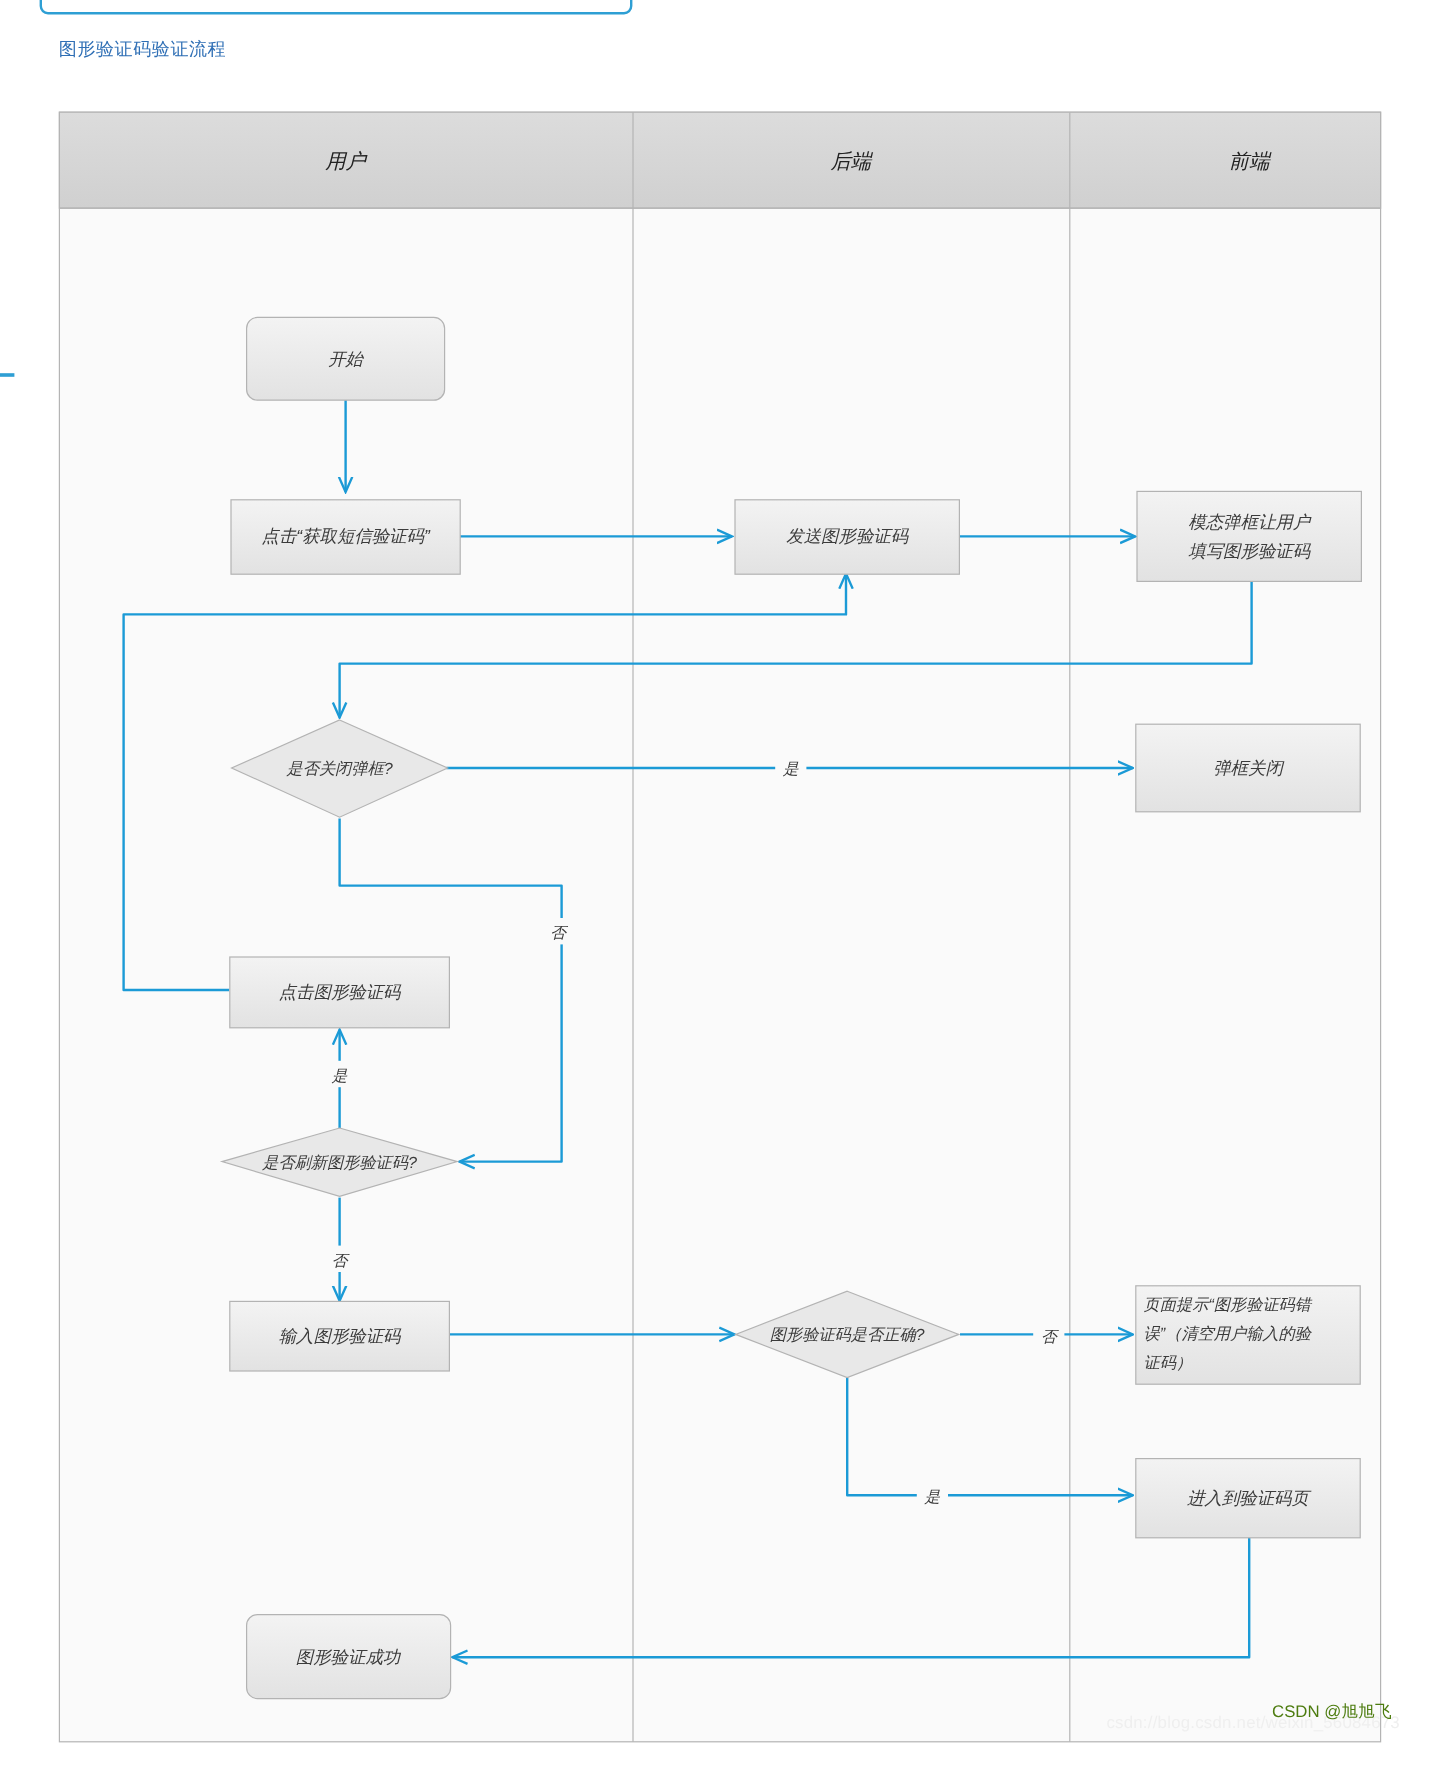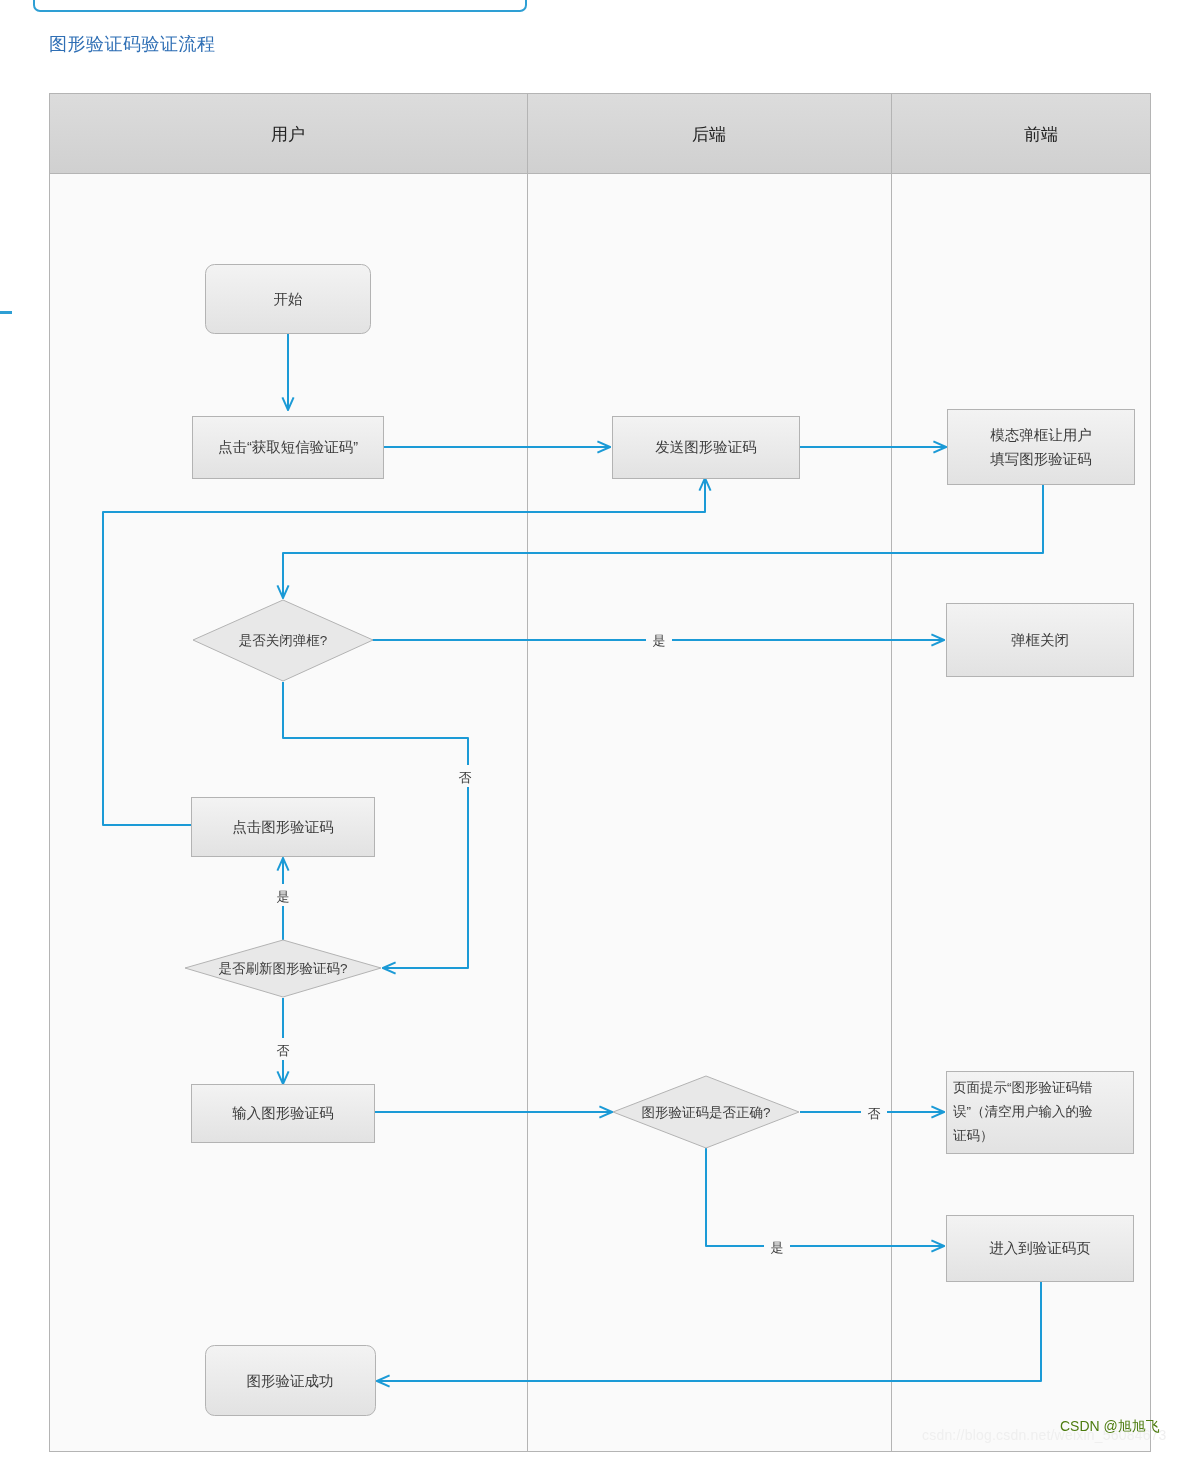--- a/index.html
+++ b/index.html
@@ -12,23 +12,23 @@
   #top-fragment{
     position:absolute;left:33px;top:-14px;width:490px;height:22px;
     border:2px solid #2e9fd4;border-radius:7px;background:#ffffff;
   }
   
   #left-edge-mark{
     position:absolute;left:-2px;top:311px;width:14px;height:3px;background:#2e9fd4;
   }
   #diagram-title{
     position:absolute;left:49px;top:32px;
-    font-size:18px;color:#2f6fb5;letter-spacing:.5px;white-space:nowrap;
+    font-size:15px;color:#2f6fb5;letter-spacing:.5px;white-space:nowrap;
   }
-  #flow-wrap{position:absolute;left:0;top:0;width:1200px;height:1475px;}
+  #flow-wrap{position:absolute;left:0;top:0;width:1200px;height:1475px;font-style:italic;}
   svg{display:block;}
   .lane-head-txt{font-size:17px;fill:#222;}
   .node-txt{font-size:14.5px;fill:#3b3b3b;}
   .node-txt-sm{font-size:13.5px;fill:#3b3b3b;}
   .edge-lbl{font-size:13px;fill:#3a3a3a;}
   #watermark-url{
     position:absolute;left:922px;top:1427px;font-size:14px;color:#efefef;
     white-space:nowrap;letter-spacing:.2px;
   }
   #watermark-tag{

